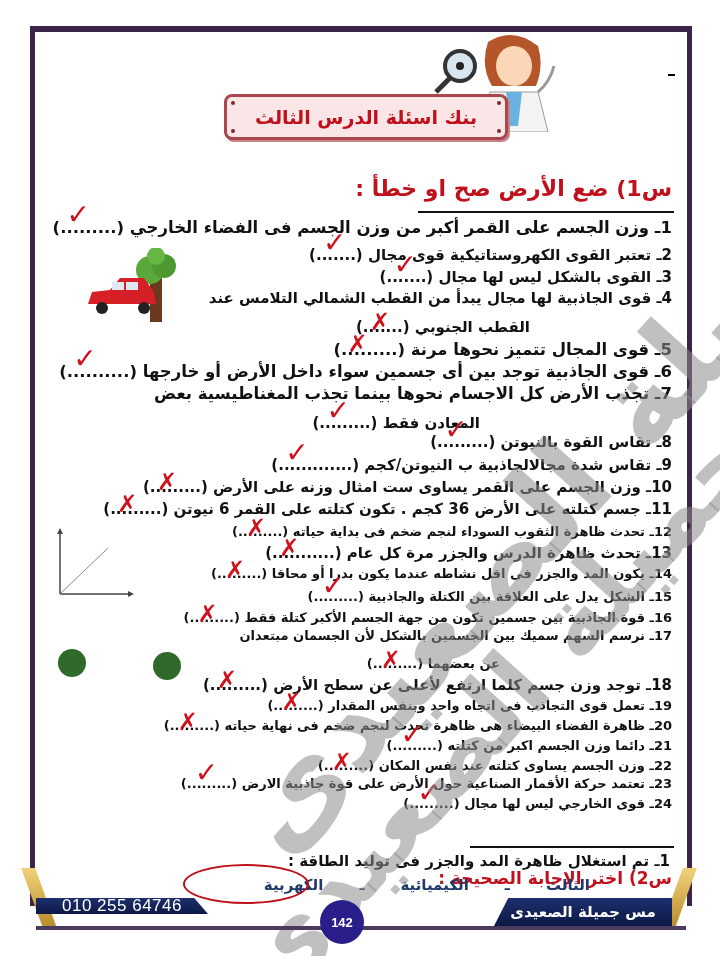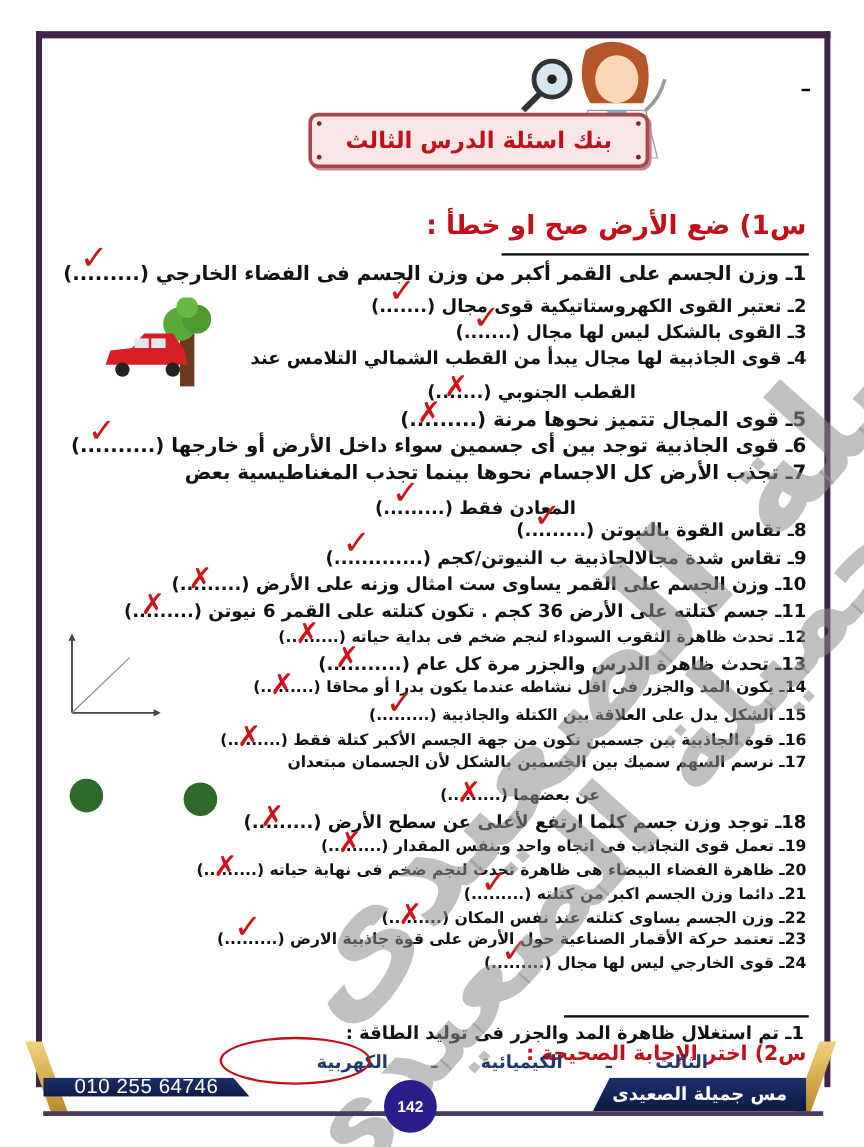--- a/index.html
+++ b/index.html
@@ -1,18 +1,18 @@
 <!DOCTYPE html>
 <html><head>
 <meta charset="utf-8">
 <style>
   html,body{margin:0;padding:0;background:#fff;}
   body{width:720px;height:956px;position:relative;overflow:hidden;font-family:"DejaVu Sans",sans-serif;}
   .page-frame{position:absolute;left:30px;top:26px;width:662px;height:880px;border-top:6px solid #3e2448;border-left:5px solid #3e2448;border-right:5px solid #3e2448;box-sizing:border-box;}
-  .title-banner{position:absolute;left:224px;top:94px;width:278px;height:40px;border:3px solid #a9474f;border-radius:8px;background:#fbe6e7;box-shadow:2px 2px 0 #c98289;display:flex;align-items:center;justify-content:center;margin-left:33px;}
+  .title-banner{position:absolute;left:224px;top:94px;width:278px;height:40px;border:3px solid #a9474f;border-radius:8px;background:#fbe6e7;box-shadow:2px 2px 0 #c98289;display:flex;align-items:center;justify-content:center;}
   .title-banner span{font-weight:bold;font-size:19px;color:#c0101c;direction:rtl;}
   .banner-dot{position:absolute;width:4px;height:4px;border-radius:50%;background:#7a2a30;}
   .scientist{position:absolute;left:430px;top:32px;width:130px;height:100px;}
   .dash-mark{position:absolute;left:668px;top:74px;width:7px;height:2px;background:#000;}
   .q-header{position:absolute;right:48px;font-weight:bold;color:#c0101c;direction:rtl;font-size:22px;}
   .q-underline{position:absolute;height:2px;background:#111;}
   .line{position:absolute;right:48px;direction:rtl;white-space:nowrap;font-size:15px;color:#111;font-weight:bold;}
   .line.big{font-size:16.5px;}
   .line.small{font-size:13px;}
   .line .ans{display:inline-block;position:relative;}

